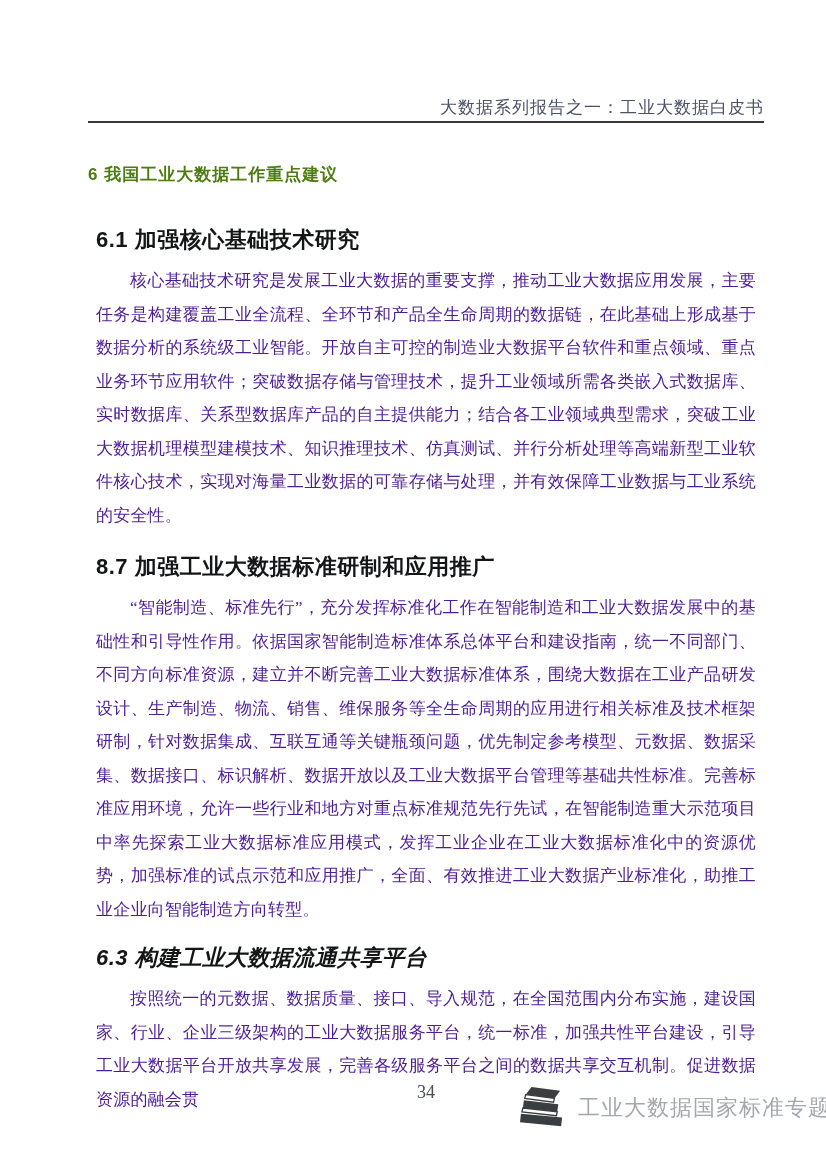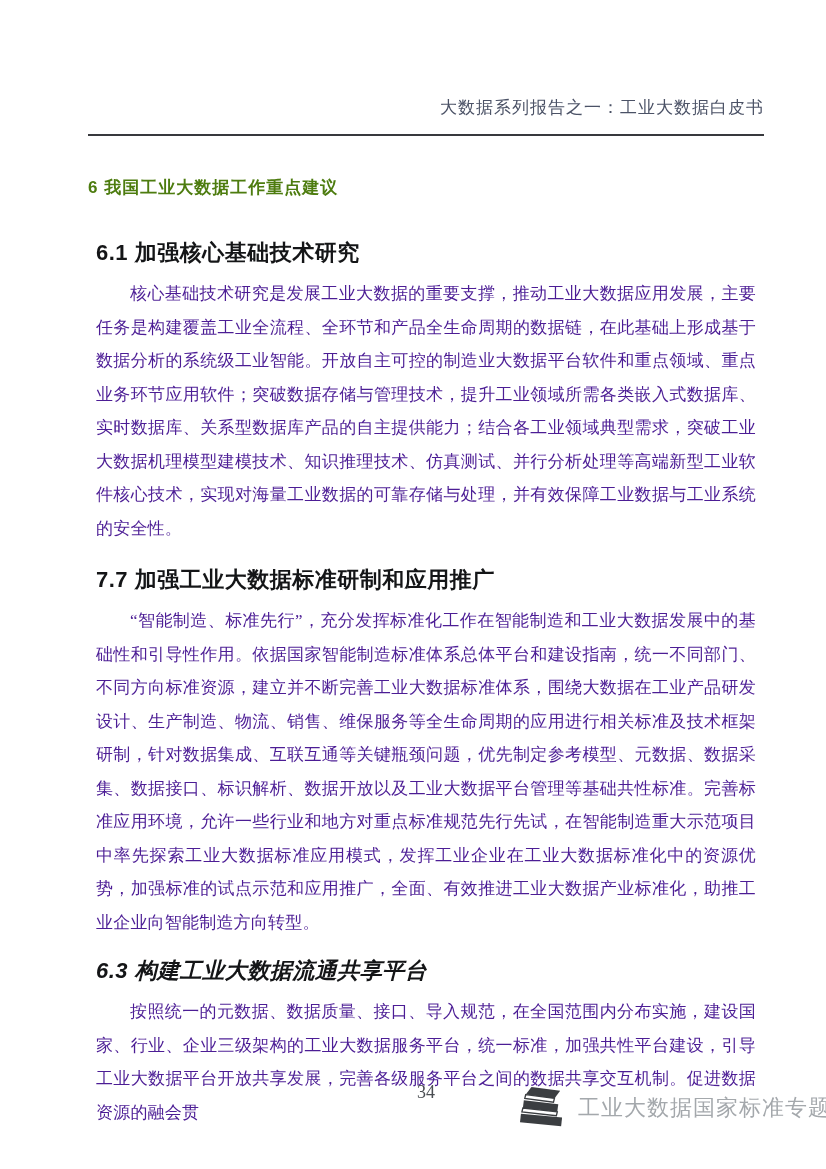--- a/index.html
+++ b/index.html
@@ -17,21 +17,21 @@
   }
   .column {
     position: absolute;
     left: 88px;
     top: 0;
     width: 676px;
   }
   
   .doc-header {
     margin-top: 98px;
-    padding-bottom: 16px;
+    padding-bottom: 3px;
     border-bottom: 2px solid #38393d;
     text-align: right;
     font-size: 17px;
     line-height: 20px;
     color: #4b5266;
     letter-spacing: 1px;
   }
   
   h1.chapter-title {
     margin: 37px 0 0 0;
@@ -102,21 +102,21 @@
     <div class="doc-header">大数据系列报告之一：工业大数据白皮书</div>
 
     <h1 class="chapter-title">6 我国工业大数据工作重点建议</h1>
 
     <section class="doc-section s1">
       <h2>6.1 加强核心基础技术研究</h2>
       <p>核心基础技术研究是发展工业大数据的重要支撑，推动工业大数据应用发展，主要任务是构建覆盖工业全流程、全环节和产品全生命周期的数据链，在此基础上形成基于数据分析的系统级工业智能。开放自主可控的制造业大数据平台软件和重点领域、重点业务环节应用软件；突破数据存储与管理技术，提升工业领域所需各类嵌入式数据库、实时数据库、关系型数据库产品的自主提供能力；结合各工业领域典型需求，突破工业大数据机理模型建模技术、知识推理技术、仿真测试、并行分析处理等高端新型工业软件核心技术，实现对海量工业数据的可靠存储与处理，并有效保障工业数据与工业系统的安全性。</p>
     </section>
 
     <section class="doc-section s2">
-      <h2>7.7 加强工业大数据标准研制和应用推广</h2>
+      <h2>8.7 加强工业大数据标准研制和应用推广</h2>
       <p>“智能制造、标准先行”，充分发挥标准化工作在智能制造和工业大数据发展中的基础性和引导性作用。依据国家智能制造标准体系总体平台和建设指南，统一不同部门、不同方向标准资源，建立并不断完善工业大数据标准体系，围绕大数据在工业产品研发设计、生产制造、物流、销售、维保服务等全生命周期的应用进行相关标准及技术框架研制，针对数据集成、互联互通等关键瓶颈问题，优先制定参考模型、元数据、数据采集、数据接口、标识解析、数据开放以及工业大数据平台管理等基础共性标准。完善标准应用环境，允许一些行业和地方对重点标准规范先行先试，在智能制造重大示范项目中率先探索工业大数据标准应用模式，发挥工业企业在工业大数据标准化中的资源优势，加强标准的试点示范和应用推广，全面、有效推进工业大数据产业标准化，助推工业企业向智能制造方向转型。</p>
     </section>
 
     <section class="doc-section s3">
       <h2>6.3 构建工业大数据流通共享平台</h2>
       <p>按照统一的元数据、数据质量、接口、导入规范，在全国范围内分布实施，建设国家、行业、企业三级架构的工业大数据服务平台，统一标准，加强共性平台建设，引导工业大数据平台开放共享发展，完善各级服务平台之间的数据共享交互机制。促进数据资源的融会贯</p>
     </section>
 
   </div>
 

